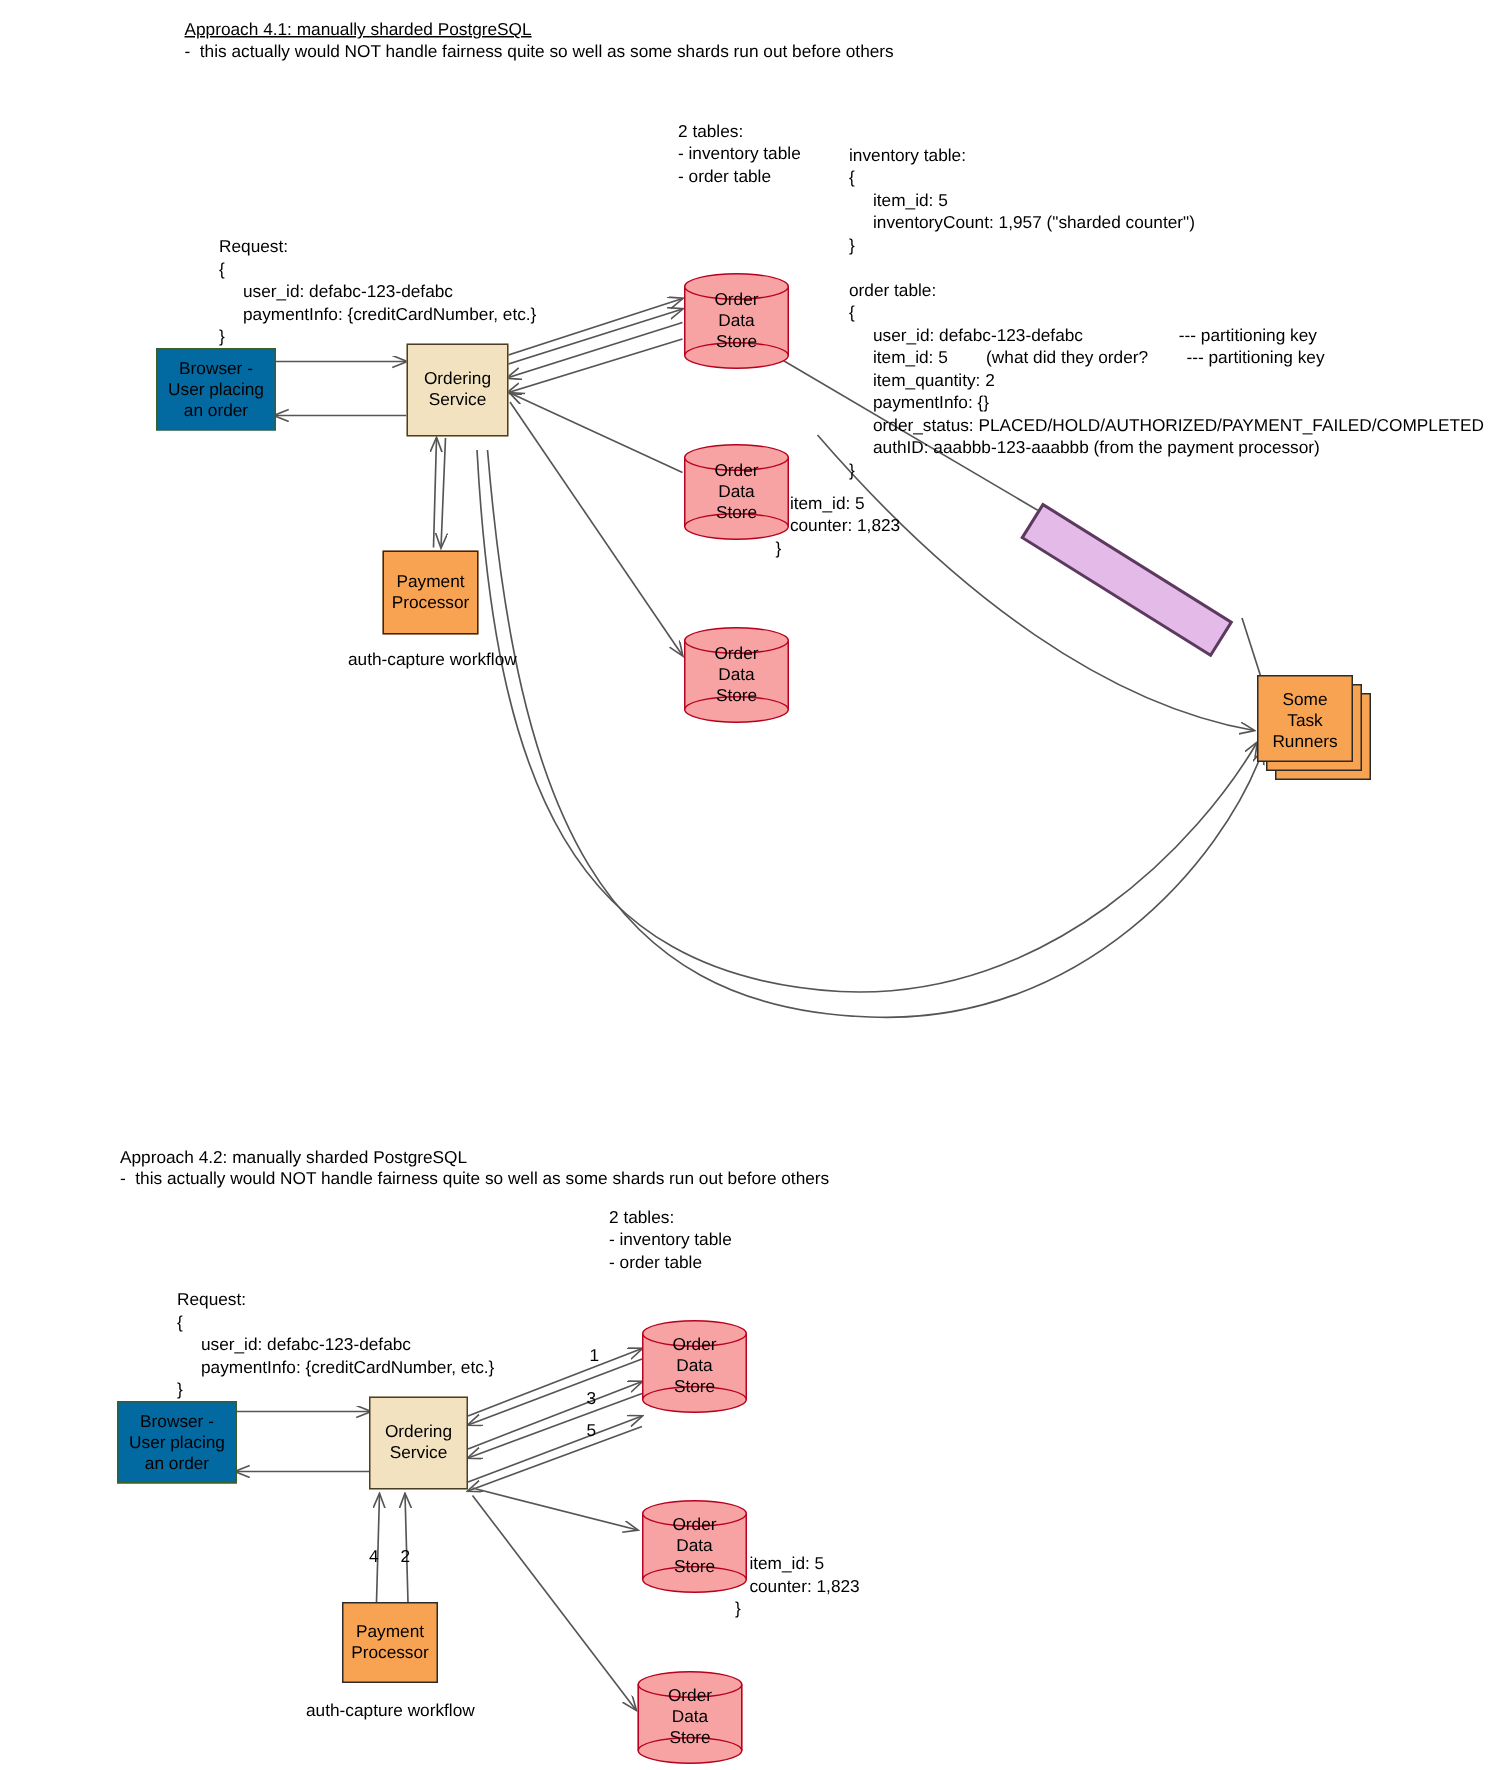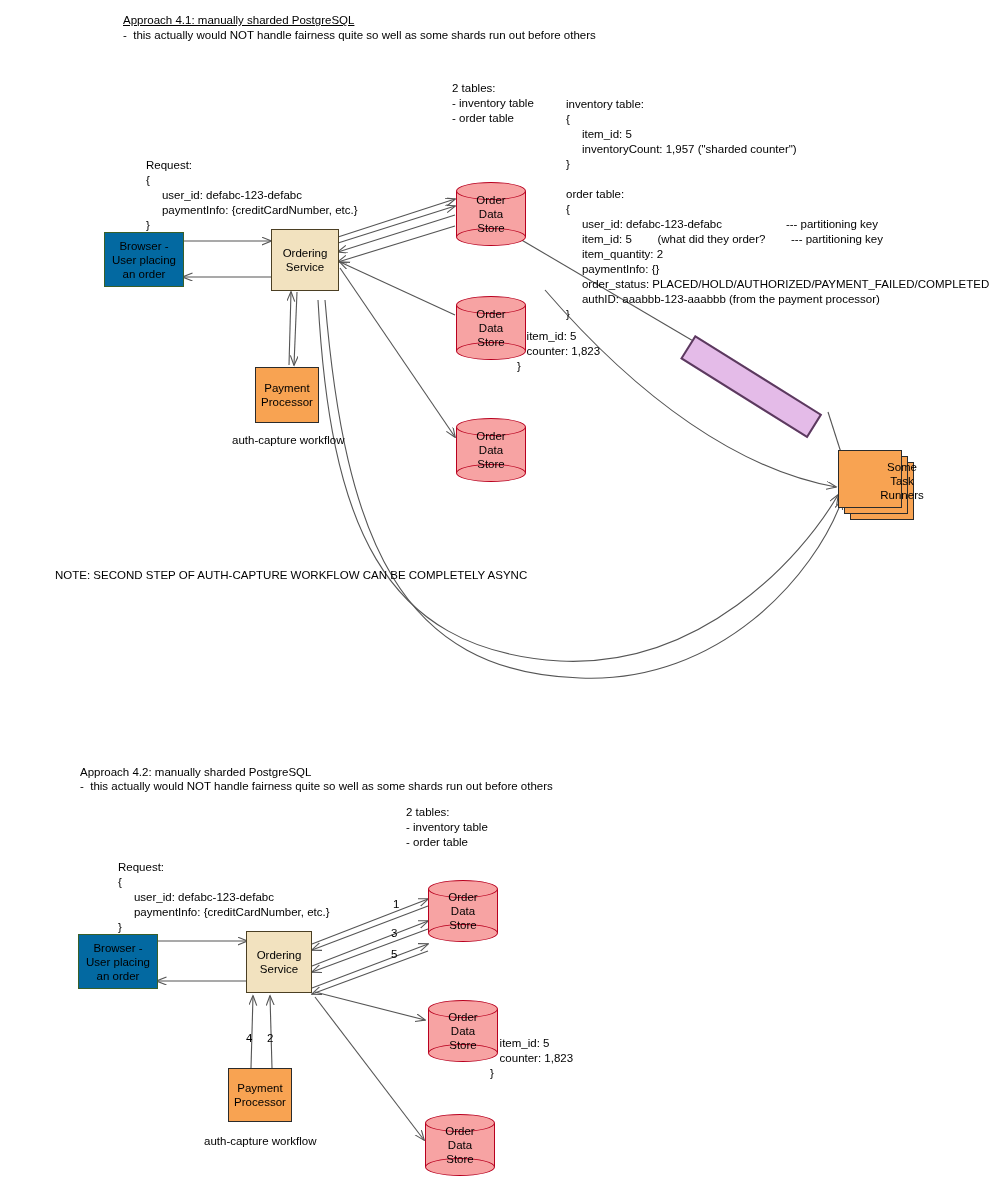--- a/index.html
+++ b/index.html
@@ -118,21 +118,20 @@
 }</div>
 
   <div class="txt" style="left:517px;top:314px;">{
    item_id: 5
    counter: 1,823
 }</div>
 
 
   <div class="txt" style="left:232px;top:433px;">auth-capture workflow</div>
 
-  <div class="txt" style="left:55px;top:568px;">NOTE: SECOND STEP OF AUTH-CAPTURE WORKFLOW CAN BE COMPLETELY ASYNC</div>
 
   <div class="node box green" style="left:104px;top:232px;width:80px;height:55px;">
     <span style="white-space: pre;">Browser -
 User placing
 an order</span>
   </div>
 
   <div class="node box beige" style="left:271px;top:229px;width:68px;height:62px;">
     <span style="white-space: pre;">Ordering
 Service</span>
@@ -167,21 +166,21 @@
 Data
 Store</div>
   </div>
 
   <div class="pbar" style="left:695px;top:335px;width:150px;height:28px;transform:rotate(32deg);transform-origin:0 0;"></div>
 
   <div class="stack" style="left:838px;top:450px;width:78px;height:72px;">
     <div class="l" style="left:12px;top:12px;width:64px;height:58px;"></div>
     <div class="l" style="left:6px;top:6px;width:64px;height:58px;"></div>
     <div class="l" style="left:0;top:0;width:64px;height:58px;"></div>
-    <div class="lbl" style="left: 0px; top: 10px; width: 64px; white-space: pre; padding-left: 32px;">Some
+    <div class="lbl" style="left: 0px; top: 10px; width: 64px; white-space: pre;">Some
 Task
 Runners</div>
   </div>
 
   <div class="txt" style="left:80px;top:765px;">Approach 4.2: manually sharded PostgreSQL</div>
   <div class="txt" style="left:80px;top:779px;">-  this actually would NOT handle fairness quite so well as some shards run out before others</div>
 
   <div class="txt" style="left:406px;top:805px;">2 tables:
 - inventory table
 - order table</div>

